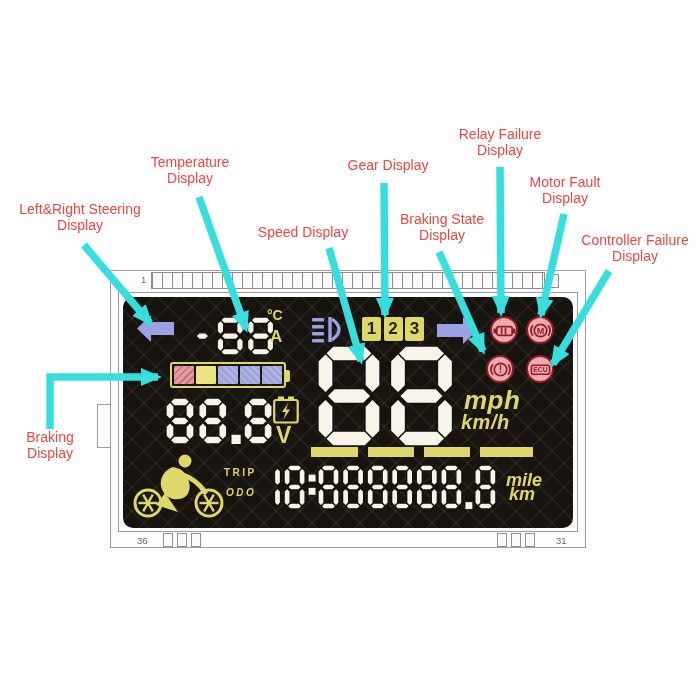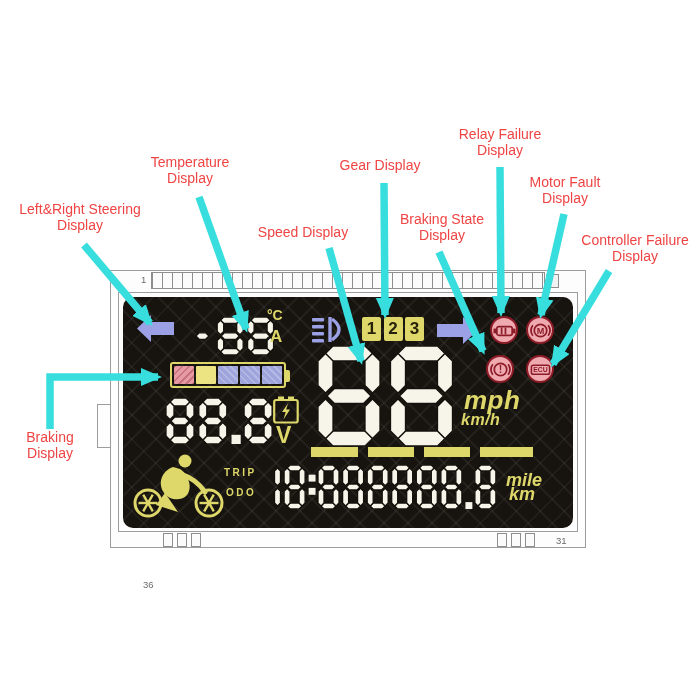--- a/index.html
+++ b/index.html
@@ -62,21 +62,21 @@
 <div class="canvas">
 
   <div class="label" style="left:80px;top:202px;">
     <div>Left&amp;Right Steering</div>
     <div>Display</div>
   </div>
   <div class="label" style="left:190px;top:155px;">
     <div>Temperature</div>
     <div>Display</div>
   </div>
-  <div class="label" style="left:380px;top:158px;">
+  <div class="label" style="left:388px;top:158px;">
     <div>Gear Display</div>
   </div>
   <div class="label" style="left:303px;top:225px;">
     <div>Speed Display</div>
   </div>
   <div class="label" style="left:442px;top:212px;">
     <div>Braking State</div>
     <div>Display</div>
   </div>
   <div class="label" style="left:500px;top:127px;">
@@ -94,21 +94,21 @@
   <div class="label" style="left:50px;top:430px;">
     <div>Braking</div>
     <div>Display</div>
   </div>
 
   <div class="left-tab"></div>
   <div class="module-frame"></div>
   <div class="pin-strip-top"></div>
   <div class="pin-end-box"></div>
   <span class="pin-num" style="left:141px;top:274px;">1</span>
-  <span class="pin-num" style="left:143px;top:535px;margin-top:44px;">36</span>
+  <span class="pin-num" style="left:137px;top:535px;">36</span>
   <div class="pin-group" style="left:163px;top:533px;">
     <div class="pin-box"></div>
     <div class="pin-box"></div>
     <div class="pin-box"></div>
   </div>
   <div class="pin-group" style="left:497px;top:533px;">
     <div class="pin-box"></div>
     <div class="pin-box"></div>
     <div class="pin-box"></div>
   </div>
@@ -247,21 +247,21 @@
         <polygon points="54.5,53 62,60.5 62,85 54.5,92.5 47,85 47,60.5" fill="#f7f4ea" stroke="#14110c" stroke-width="1.3"></polygon>
         <polygon points="80,7.5 87.5,0 119.5,0 127,7.5 119.5,15 87.5,15" fill="#f7f4ea" stroke="#14110c" stroke-width="1.3"></polygon>
         <polygon points="81.5,50 89,42.5 118,42.5 125.5,50 118,57.5 89,57.5" fill="#f7f4ea" stroke="#14110c" stroke-width="1.3"></polygon>
         <polygon points="80,92.5 87.5,85 119.5,85 127,92.5 119.5,100 87.5,100" fill="#f7f4ea" stroke="#14110c" stroke-width="1.3"></polygon>
         <polygon points="80,7.5 87.5,15 87.5,39.5 80,47 72.5,39.5 72.5,15" fill="#f7f4ea" stroke="#14110c" stroke-width="1.3"></polygon>
         <polygon points="127,7.5 134.5,15 134.5,39.5 127,47 119.5,39.5 119.5,15" fill="#f7f4ea" stroke="#14110c" stroke-width="1.3"></polygon>
         <polygon points="80,53 87.5,60.5 87.5,85 80,92.5 72.5,85 72.5,60.5" fill="#f7f4ea" stroke="#14110c" stroke-width="1.3"></polygon>
         <polygon points="127,53 134.5,60.5 134.5,85 127,92.5 119.5,85 119.5,60.5" fill="#f7f4ea" stroke="#14110c" stroke-width="1.3"></polygon>
       </svg>
     <div class="unit-big" style="left:341px;top:88px;font-size:26px;">mph</div>
-    <div class="unit-big" style="left:338px;top:114px;font-size:16px;">km/h</div>
+    <div class="unit-big" style="left:338px;top:114px;font-size:20px;">km/h</div>
 
     <div class="bars" style="left:188px;top:150px;">
       <div class="bar" style="width:47px;"></div>
       <div class="bar" style="width:46px;"></div>
       <div class="bar" style="width:46px;"></div>
       <div class="bar" style="width:53px;"></div>
     </div>
 
     <svg style="left:8px;top:157px;" width="102" height="66" viewBox="0 0 102 66">
       <g stroke="var(--lcd_yellow)" stroke-width="3" fill="none">
@@ -278,21 +278,21 @@
       </g>
       <g fill="var(--lcd_yellow)">
         <circle cx="54" cy="7" r="6.5"></circle>
         <path d="M42,13 C31,17 26,29 33,39 C38,46 50,48 56,41 C62,33 57,20 49,15 Z"></path>
         <path d="M34,39 L47,58 L25,51 Z"></path>
       </g>
       <path d="M50,20 Q65,25 74,38" stroke="var(--lcd_yellow)" stroke-width="5" stroke-linecap="round" fill="none"></path>
     </svg>
 
     <div class="trip" style="left:101px;top:170px;">TRIP</div>
-    <div class="trip" style="left:103px;top:190px;">ODO</div>
+    <div class="trip" style="left:103px;top:190px;font-style:italic;">ODO</div>
 
     <svg style="left:147px;top:168px;" viewBox="0 0 225.85799999999998 44" width="225.85799999999998" height="44">
         <polygon points="7.5,3 10.5,6 10.5,17.8 7.5,20.8 4.5,17.8 4.5,6" fill="#f7f4ea" stroke="#14110c" stroke-width="1.3"></polygon>
         <polygon points="7.5,23.2 10.5,26.2 10.5,38 7.5,41 4.5,38 4.5,26.2" fill="#f7f4ea" stroke="#14110c" stroke-width="1.3"></polygon>
         <polygon points="17.1,3 20.1,0 29.1,0 32.1,3 29.1,6 20.1,6" fill="#f7f4ea" stroke="#14110c" stroke-width="1.3"></polygon>
         <polygon points="17.7,22 20.7,19 28.5,19 31.5,22 28.5,25 20.7,25" fill="#f7f4ea" stroke="#14110c" stroke-width="1.3"></polygon>
         <polygon points="17.1,41 20.1,38 29.1,38 32.1,41 29.1,44 20.1,44" fill="#f7f4ea" stroke="#14110c" stroke-width="1.3"></polygon>
         <polygon points="17.1,3 20.1,6 20.1,17.8 17.1,20.8 14.1,17.8 14.1,6" fill="#f7f4ea" stroke="#14110c" stroke-width="1.3"></polygon>
         <polygon points="32.1,3 35.1,6 35.1,17.8 32.1,20.8 29.1,17.8 29.1,6" fill="#f7f4ea" stroke="#14110c" stroke-width="1.3"></polygon>
         <polygon points="17.1,23.2 20.1,26.2 20.1,38 17.1,41 14.1,38 14.1,26.2" fill="#f7f4ea" stroke="#14110c" stroke-width="1.3"></polygon>

